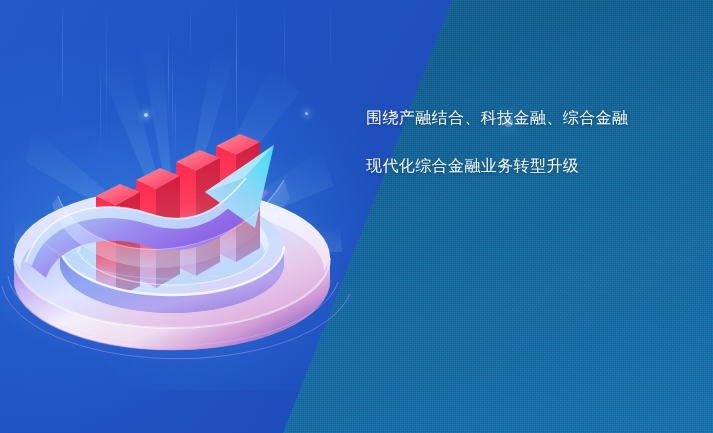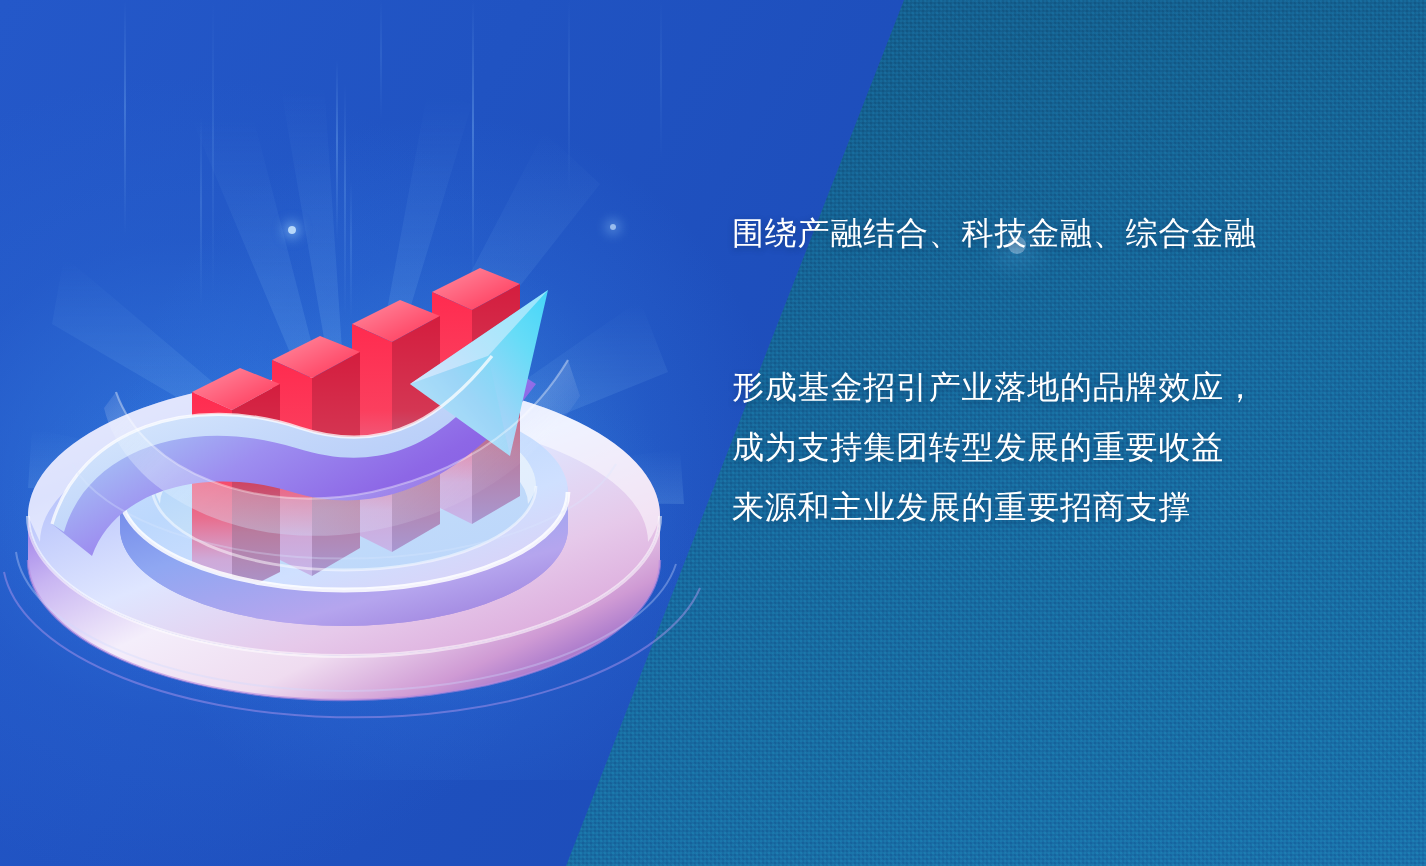--- a/index.html
+++ b/index.html
@@ -289,25 +289,21 @@
       <path d="M2,286 a176,80 0 0,0 348,8" stroke="#b79af0" stroke-width="1" opacity=".45"></path>
       <path d="M36,232 a140,62 0 0,0 272,0" stroke="#dbe8ff" stroke-width="1" opacity=".30"></path>
     </g>
   </svg>
 
   <div class="copy">
 
     <p class="para">
       <span class="line">围绕产融结合、科技金融、综合金融</span><br>
       <br>
+      <span class="line">现代化综合金融业务转型升级</span>
     </p>
 
     <div class="spacer"></div>
 
-    <p class="para">
-      <span class="line">形成基金招引产业落地的品牌效应，</span><br>
-      <span class="line">成为支持集团转型发展的重要收益</span><br>
-      <span class="line">来源和主业发展的重要招商支撑</span>
-    </p>
 
   </div>
 
 </div>
 
 </body></html>

